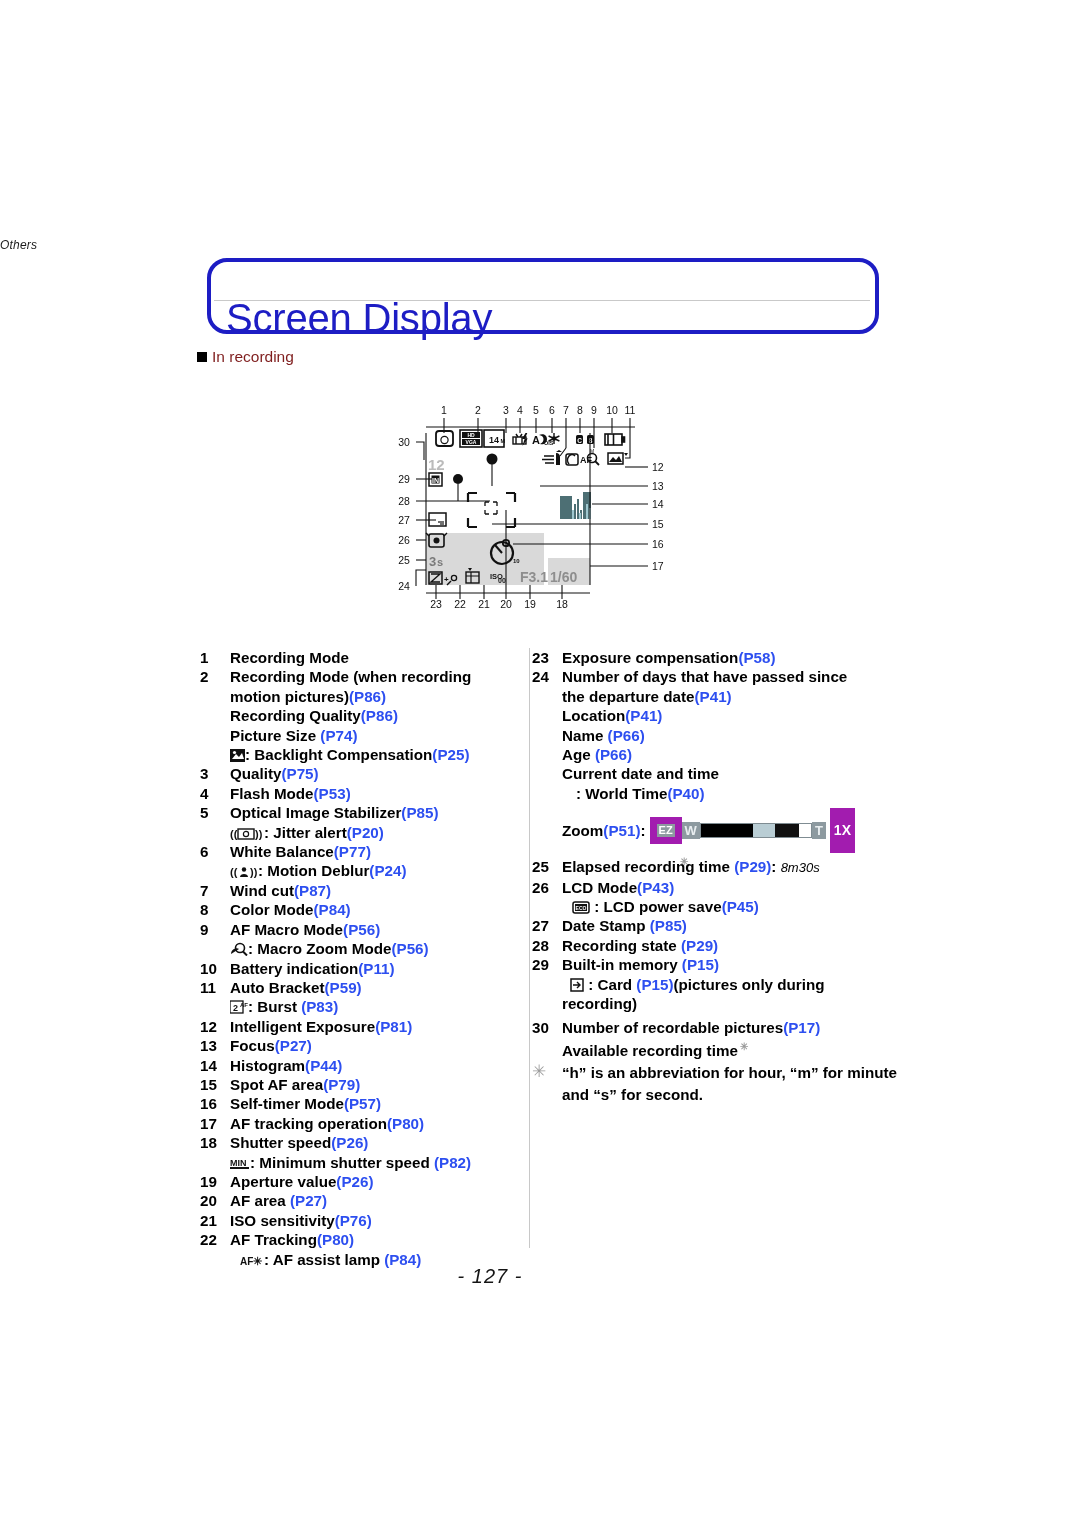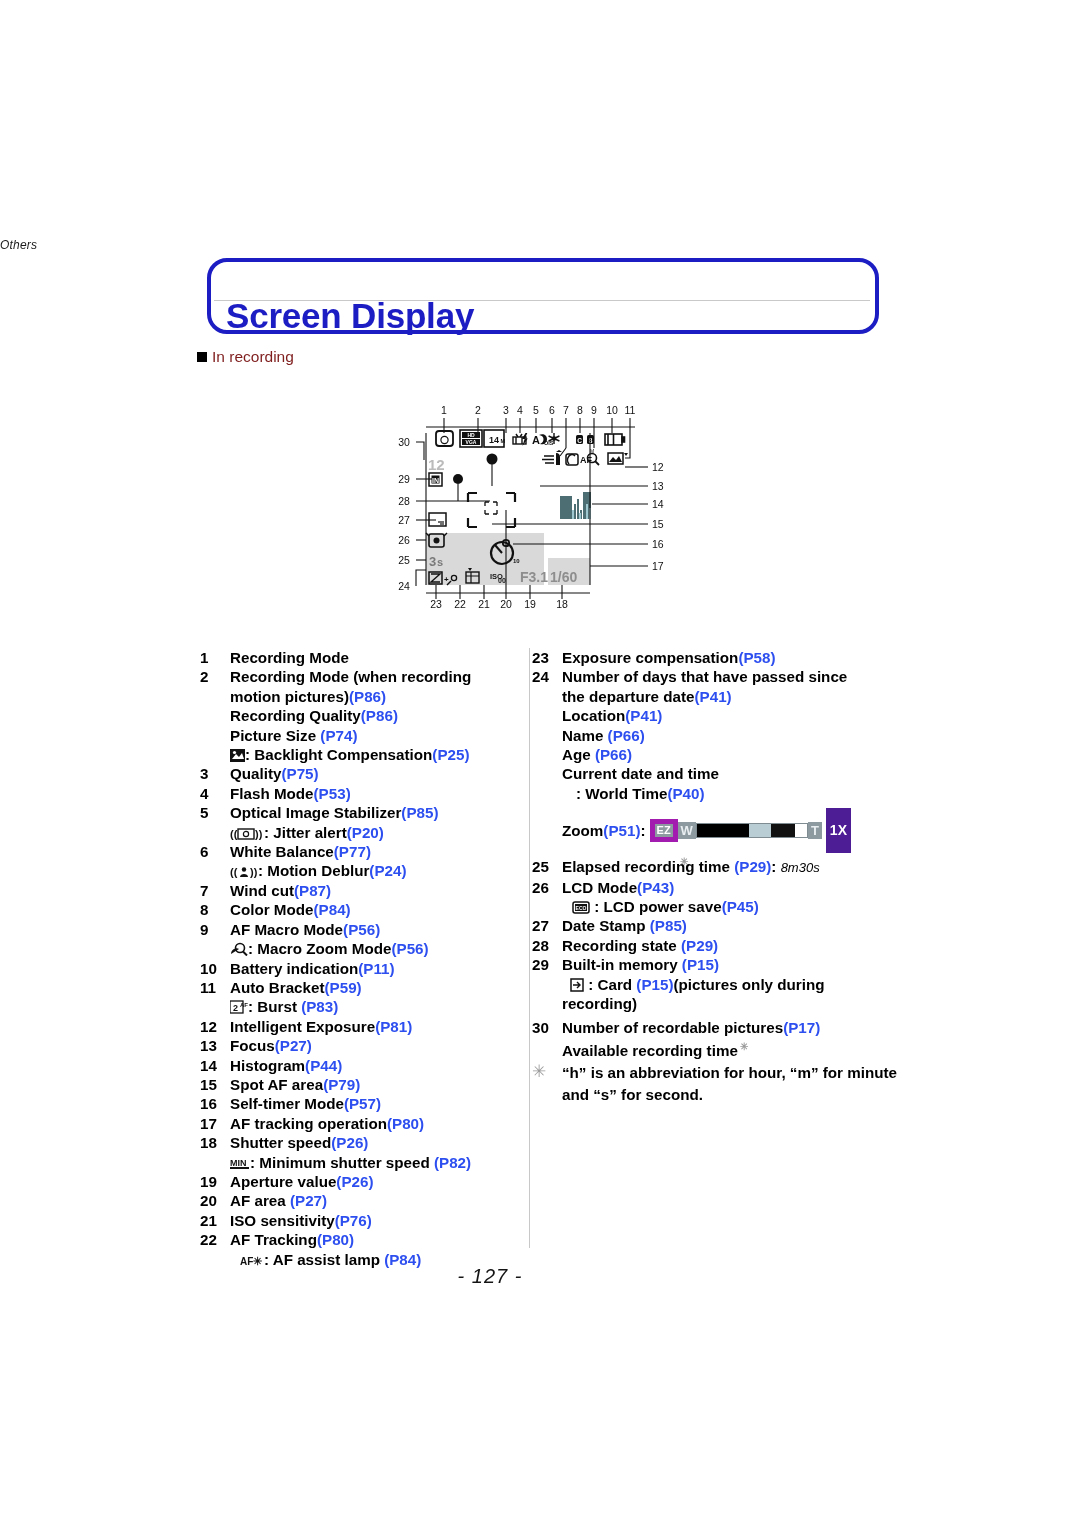--- a/index.html
+++ b/index.html
@@ -19,21 +19,21 @@
   }
   .title-box{
     position:absolute;left:207px;top:258px;width:672px;height:76px;
     border:4px solid #1d1dc4;border-radius:20px;background:#fff;box-sizing:border-box;
   }
   .title-rule{
     position:absolute;left:214px;top:300px;width:656px;height:1px;background:#c9c9c9;
   }
   .title-text{
     position:absolute;left:226px;top:296px;
-    font-size:35px;font-weight:700;color:#1d1dc4;letter-spacing:-.2px;
+    font-size:40px;font-weight:400;color:#1d1dc4;letter-spacing:-.2px;
   }
   .subhead{
     position:absolute;left:197px;top:348px;font-size:15.5px;color:#7f1d1d;font-weight:400;
   }
   .subhead .sq{display:inline-block;width:10px;height:10px;background:#000;margin-right:5px;position:relative;top:0px;}
 
   
   .diagram{position:absolute;left:380px;top:400px;width:320px;height:220px;}
   .diagram svg{display:block;}
 
@@ -49,28 +49,28 @@
   .txt{flex:1 1 auto;}
   .pg{color:#2d4ff0;font-weight:bold;}
   .small{font-weight:normal;font-size:13px;font-style:italic;}
 
   
   .ic{display:inline-block;vertical-align:-2px;position:relative;}
   .ic svg{display:block;}
 
   
   .zoombar{display:inline-flex;align-items:center;vertical-align:-5px;margin-left:4px;}
-  .zb-ez{background:#8d9aa0;color:#fff;font-size:11px;font-weight:bold;padding:1px 2px;border:5px solid #a21caf;line-height:11px;}
+  .zb-ez{background:#8d9aa0;color:#fff;font-size:11px;font-weight:bold;padding:1px 2px;border:7px solid #a21caf;line-height:11px;}
   .zb-w{background:#8d9aa0;color:#e9eef0;font-size:13px;font-weight:bold;padding:2px 3px;line-height:13px;}
   .zb-track{background:#fff;border:1px solid #7f8c92;height:13px;width:110px;display:flex;align-items:center;}
   .zb-seg1{background:#000;height:13px;width:52px;}
   .zb-seg2{background:#b9cdd4;height:13px;width:22px;}
   .zb-seg3{background:#111;height:13px;width:24px;}
   .zb-t{background:#8d9aa0;color:#e9eef0;font-size:13px;font-weight:bold;padding:2px 3px;line-height:13px;}
-  .zb-x{background:#4c1d95;color:#fff;font-size:14px;font-weight:bold;padding:15px 4px;margin-left:4px;line-height:15px;}
+  .zb-x{background:#a21caf;color:#fff;font-size:14px;font-weight:bold;padding:15px 4px;margin-left:4px;line-height:15px;}
 
   .footnote{display:flex;align-items:flex-start;}
   .fn-star{width:30px;flex:0 0 30px;color:#9b9b9b;font-size:17px;line-height:19px;}
 
   .pageno{
     position:absolute;left:0;top:1265px;width:980px;text-align:center;
     font-style:italic;font-size:20px;color:#141414;letter-spacing:1px;
   }
 </style>
 </head>

